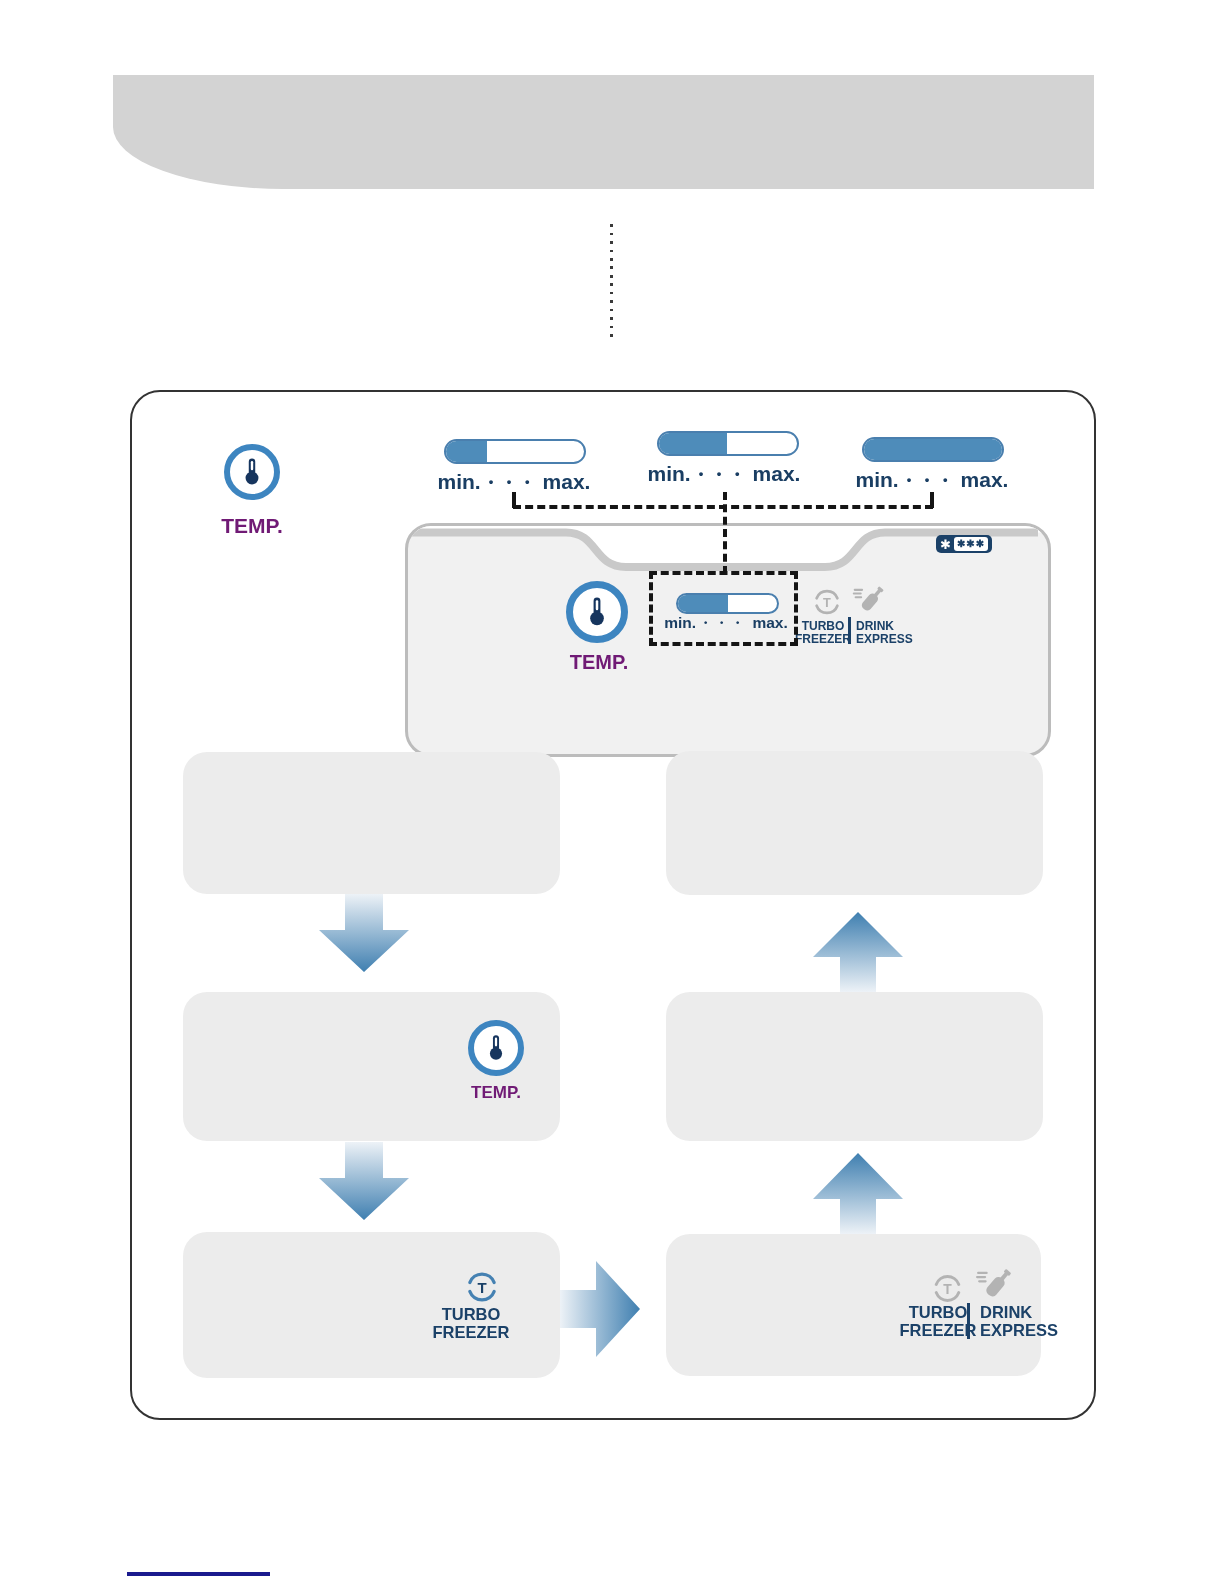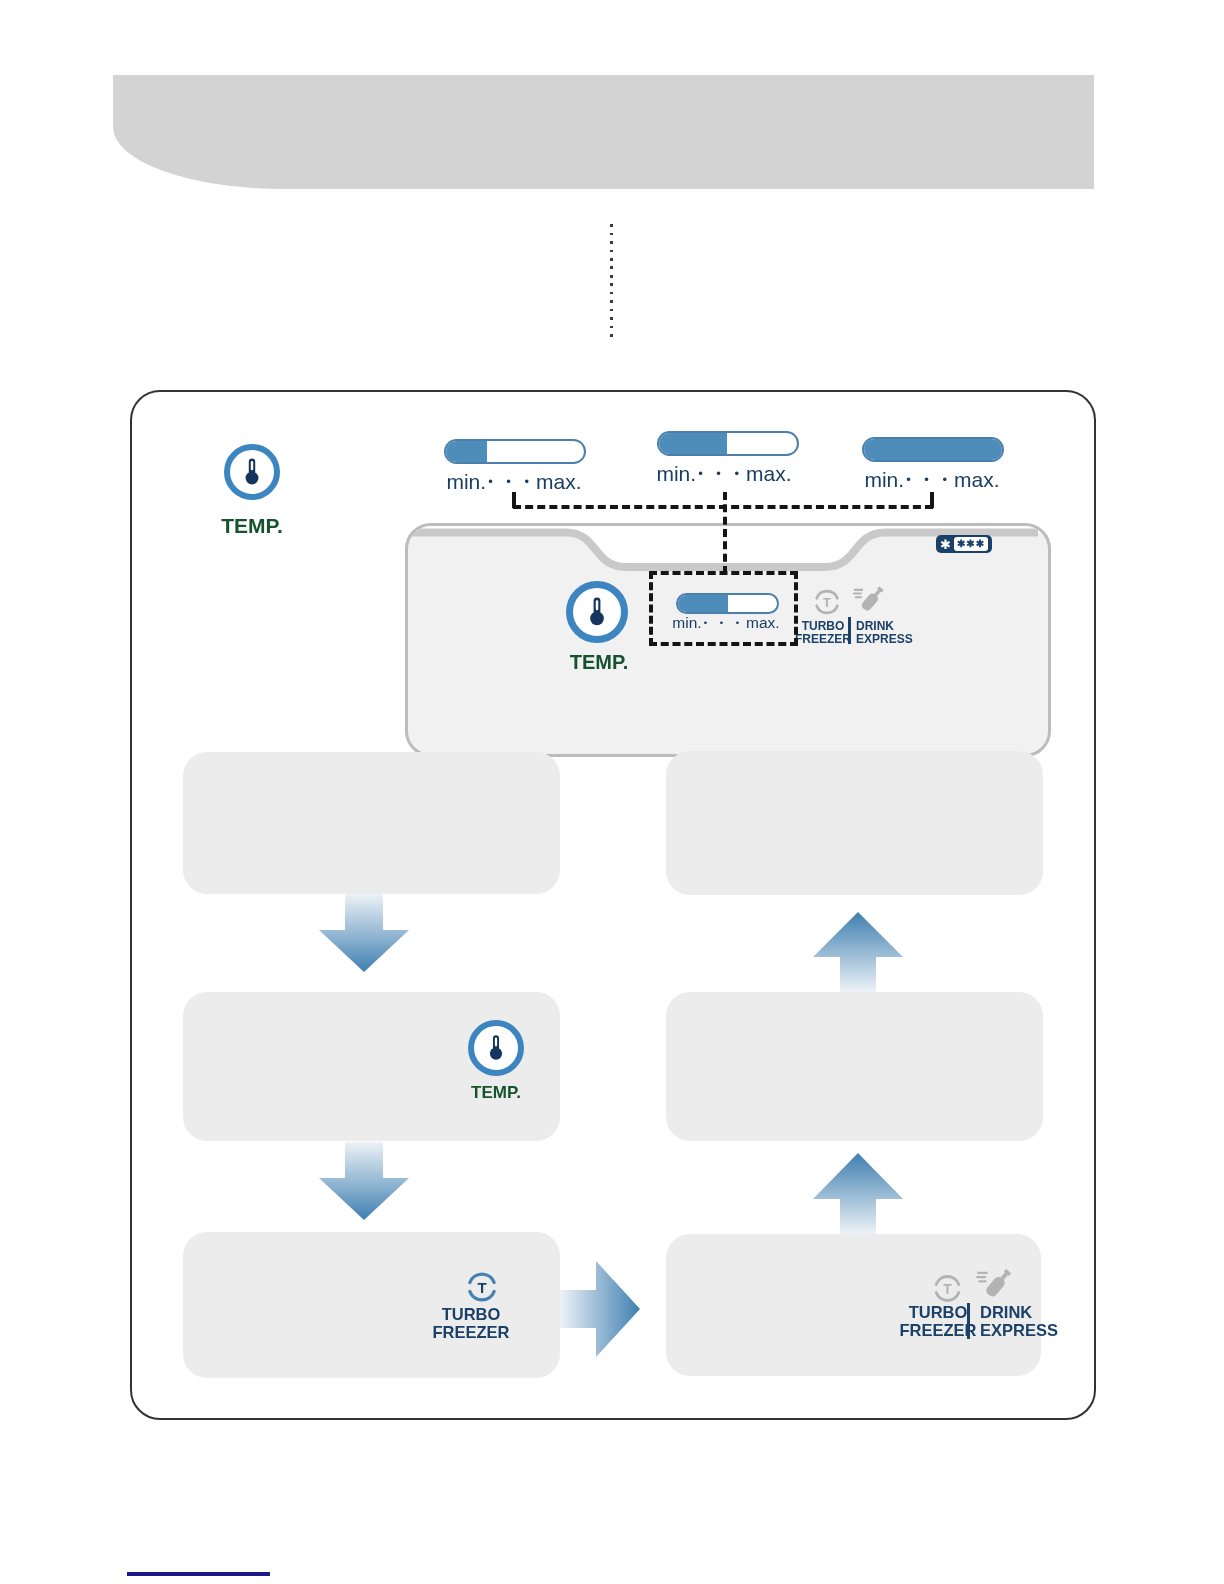--- a/index.html
+++ b/index.html
@@ -15,28 +15,28 @@
   .dotted-line{left:610px;top:224px;width:3px;height:113px;
                background:repeating-linear-gradient(to bottom,#3a3a3a 0 2.5px,transparent 2.5px 8.5px);}
 
   
   .frame{left:130px;top:390px;width:962px;height:1026px;border:2px solid #333;
          border-radius:30px;background:#fff;}
 
   
   .ring{border-style:solid;border-color:#3d85c0;border-radius:50%;background:#fff;
         display:flex;align-items:center;justify-content:center;}
-  .navy-label{color:#14532d;font-weight:bold;text-align:center;}
+  .navy-label{color:#701a75;font-weight:bold;text-align:center;}
 
   
   .gauge{height:21px;width:138px;border:2px solid #4a7fae;border-radius:13px;background:#fff;
          overflow:hidden;}
   .gauge-fill{height:100%;background:#4e8cba;}
-  .scale-label{display:flex;align-items:center;justify-content:center;gap:2px;
-               color:#1a3e63;font-weight:normal;}
+  .scale-label{display:flex;align-items:center;justify-content:center;gap:8px;
+               color:#1a3e63;font-weight:bold;}
   .scale-label .dots{font-size:0.62em;letter-spacing:5px;transform:translateY(-1px);white-space:nowrap;}
 
   
   .dash-v{border-left:4px dashed #151515;width:0;}
   .dash-h{border-top:4px dashed #151515;height:0;}
   .dash-rect{border:4px dashed #151515;background:transparent;}
 
   
   .fascia{left:405px;top:523px;width:640px;height:228px;background:#f1f1f1;
           border:3px solid #bcbcbc;border-radius:26px;overflow:hidden;}

